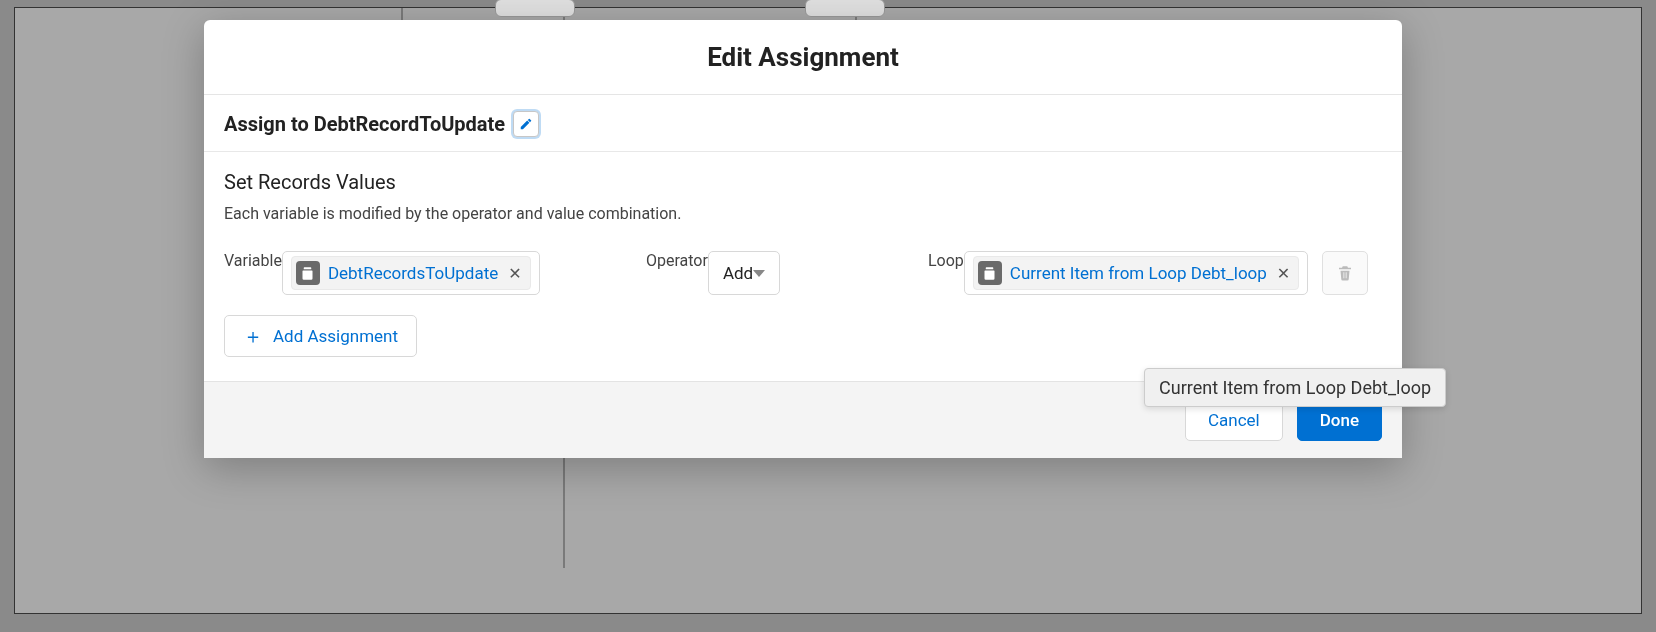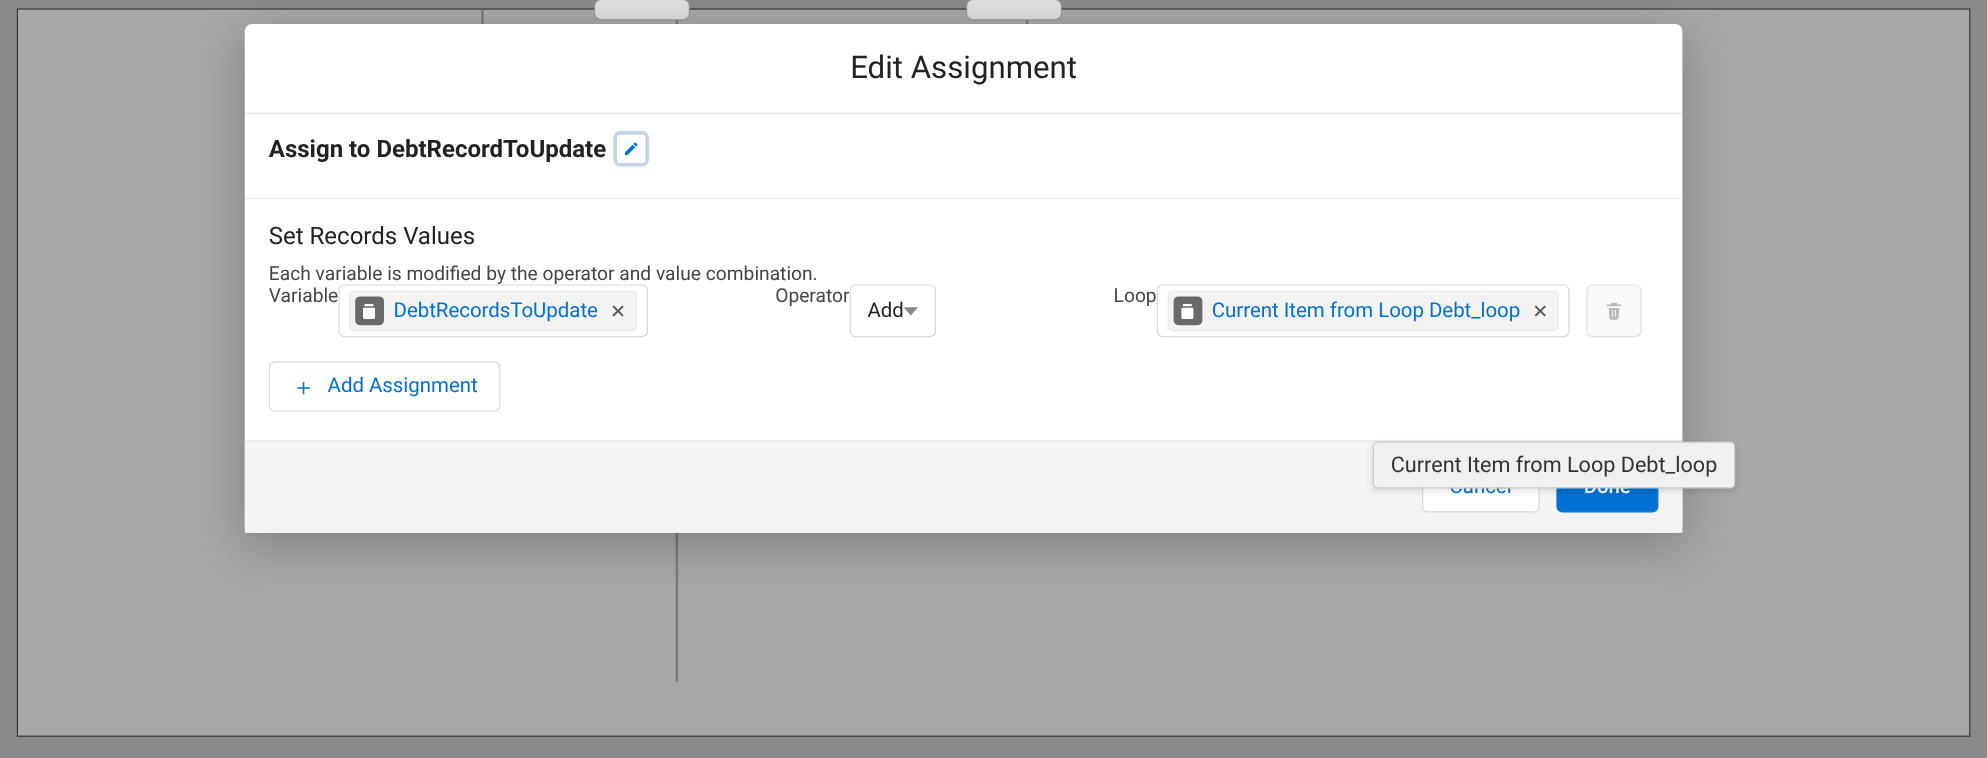--- a/index.html
+++ b/index.html
@@ -64,26 +64,26 @@
     width: 1198px;
     background: #fff;
     border-radius: 6px;
     box-shadow: 0 10px 40px rgba(0,0,0,0.25);
     overflow: visible;
   }
   .modal-header {
     text-align: center;
     padding: 22px 0 22px;
     font-size: 26px;
-    font-weight: 400;
+    font-weight: 700;
     color: #222;
     border-bottom: 1px solid #e5e5e5;
   }
   .modal-subheader {
-    padding: 16px 20px 28px;
+    padding: 16px 20px 14px;
     border-bottom: 1px solid #e8e8e8;
     display: flex;
     align-items: center;
     gap: 8px;
     font-size: 20px;
     color: #222;
   }
   .modal-subheader .bold { font-weight: 700; }
   .modal-subheader .api { font-weight: 400; }
   .edit-icon-btn {
@@ -100,20 +100,21 @@
     padding: 18px 20px 24px;
   }
   .section-title {
     font-size: 20px;
     color: #222;
     margin-bottom: 10px;
   }
   .section-desc {
     font-size: 16px;
     color: #444;
+    margin-bottom: 28px;
   }
   .row {
     display: flex;
     gap: 22px;
     align-items: flex-start;
   }
   .col { display: flex; flex-direction: row; }
   .col-var { width: 400px; }
   .col-op { width: 260px; }
   .col-val { flex: 1; }

